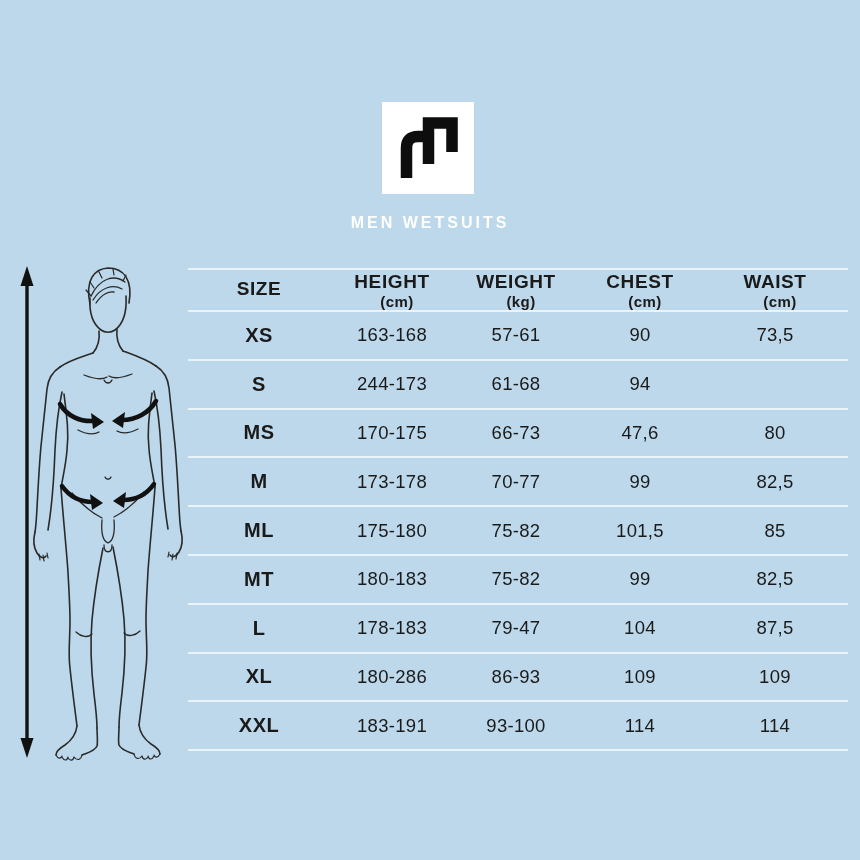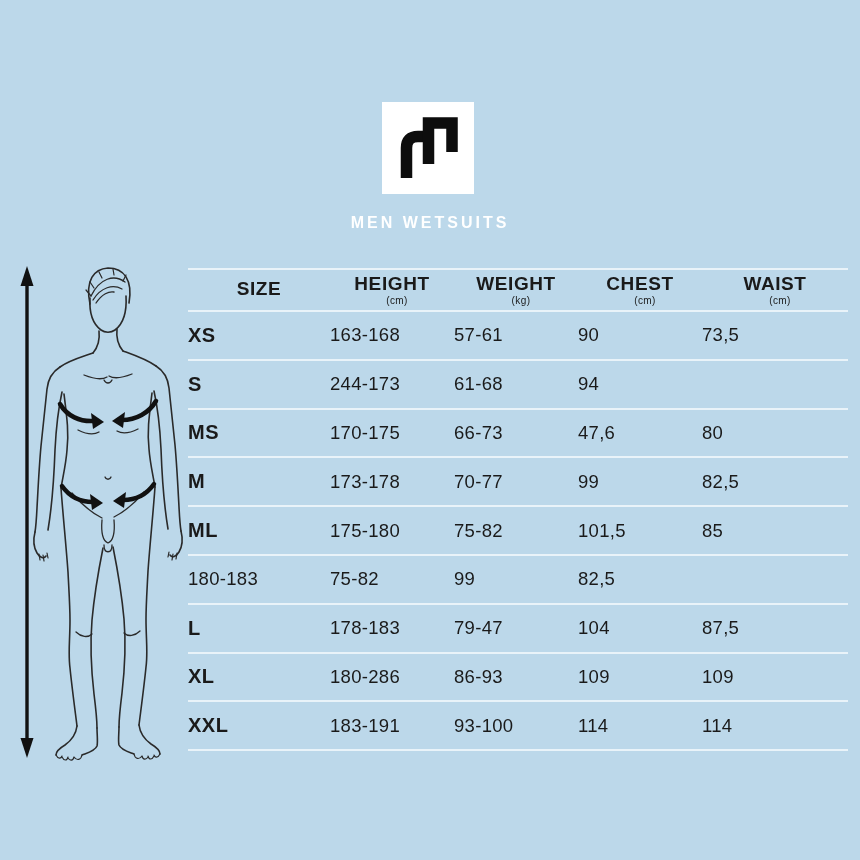--- a/index.html
+++ b/index.html
@@ -41,25 +41,25 @@
     border-top:2px solid var(--line);
   }
   .row{
     display:grid;
     grid-template-columns:142px 124px 124px 124px 146px;
     align-items:center;
     height:48.8px;
     border-bottom:2px solid var(--line);
   }
   .row.header{height:42px;}
-  .cell{font-size:18.5px;letter-spacing:.3px;}
+  .cell{text-align:center;font-size:18.5px;letter-spacing:.3px;}
   .cell.size{font-weight:700;font-size:20px;letter-spacing:.5px;}
   .hcell{display:flex;flex-direction:column;align-items:center;justify-content:center;line-height:1;}
   .hcell .hlabel{font-size:19px;font-weight:700;letter-spacing:.6px;}
-  .hcell .hunit{font-size:10px;font-weight:400;margin-top:3px;letter-spacing:.4px;margin-left:10px;}
+  .hcell .hunit{font-size:15px;font-weight:700;margin-top:3px;letter-spacing:.4px;margin-left:10px;}
 </style>
 </head>
 <body>
 
 <div class="stage">
 
   <div class="logo-box">
     <svg viewBox="0 0 92 92">
       <path d="M24.5 76 L24.5 46 Q24.5 34.5 36 34.5 L48 34.5" fill="none" stroke="#0d0d0d" stroke-width="11.5"></path>
       <path d="M46.5 62 L46.5 21 L70 21 L70 50" fill="none" stroke="#0d0d0d" stroke-width="11.5" stroke-linejoin="miter"></path>
@@ -213,20 +213,21 @@
 
     <div class="row">
       <div class="cell size">ML</div>
       <div class="cell">175-180</div>
       <div class="cell">75-82</div>
       <div class="cell">101,5</div>
       <div class="cell">85</div>
     </div>
 
     <div class="row">
+      <div class="cell size">MT</div>
       <div class="cell">180-183</div>
       <div class="cell">75-82</div>
       <div class="cell">99</div>
       <div class="cell">82,5</div>
     </div>
 
     <div class="row">
       <div class="cell size">L</div>
       <div class="cell">178-183</div>
       <div class="cell">79-47</div>

